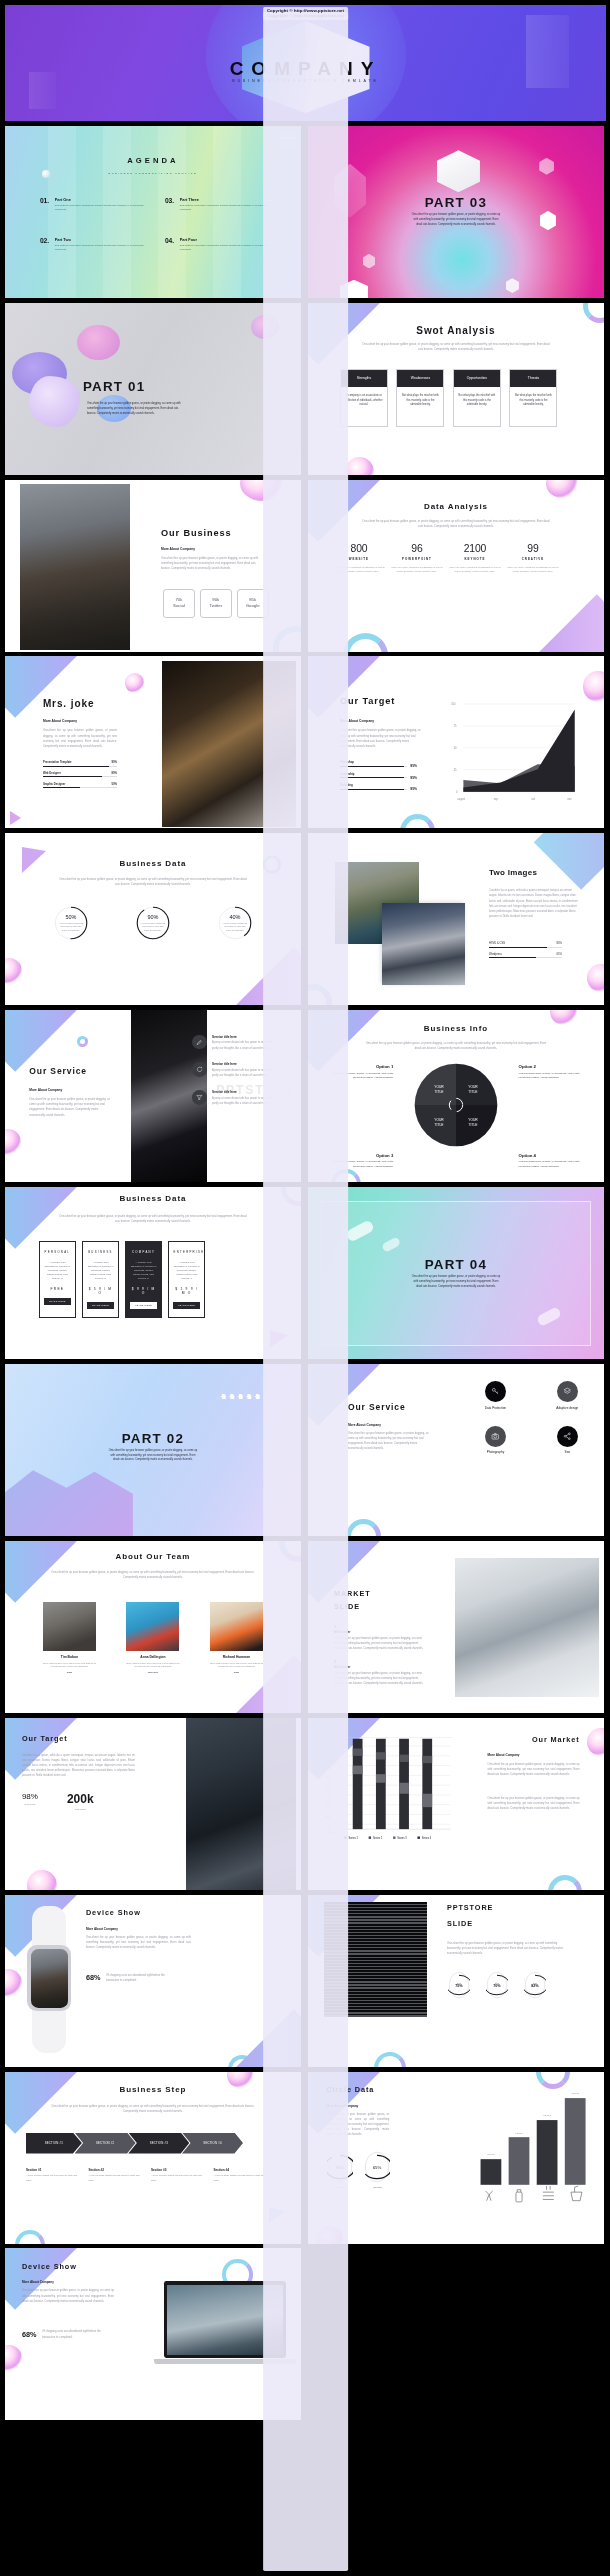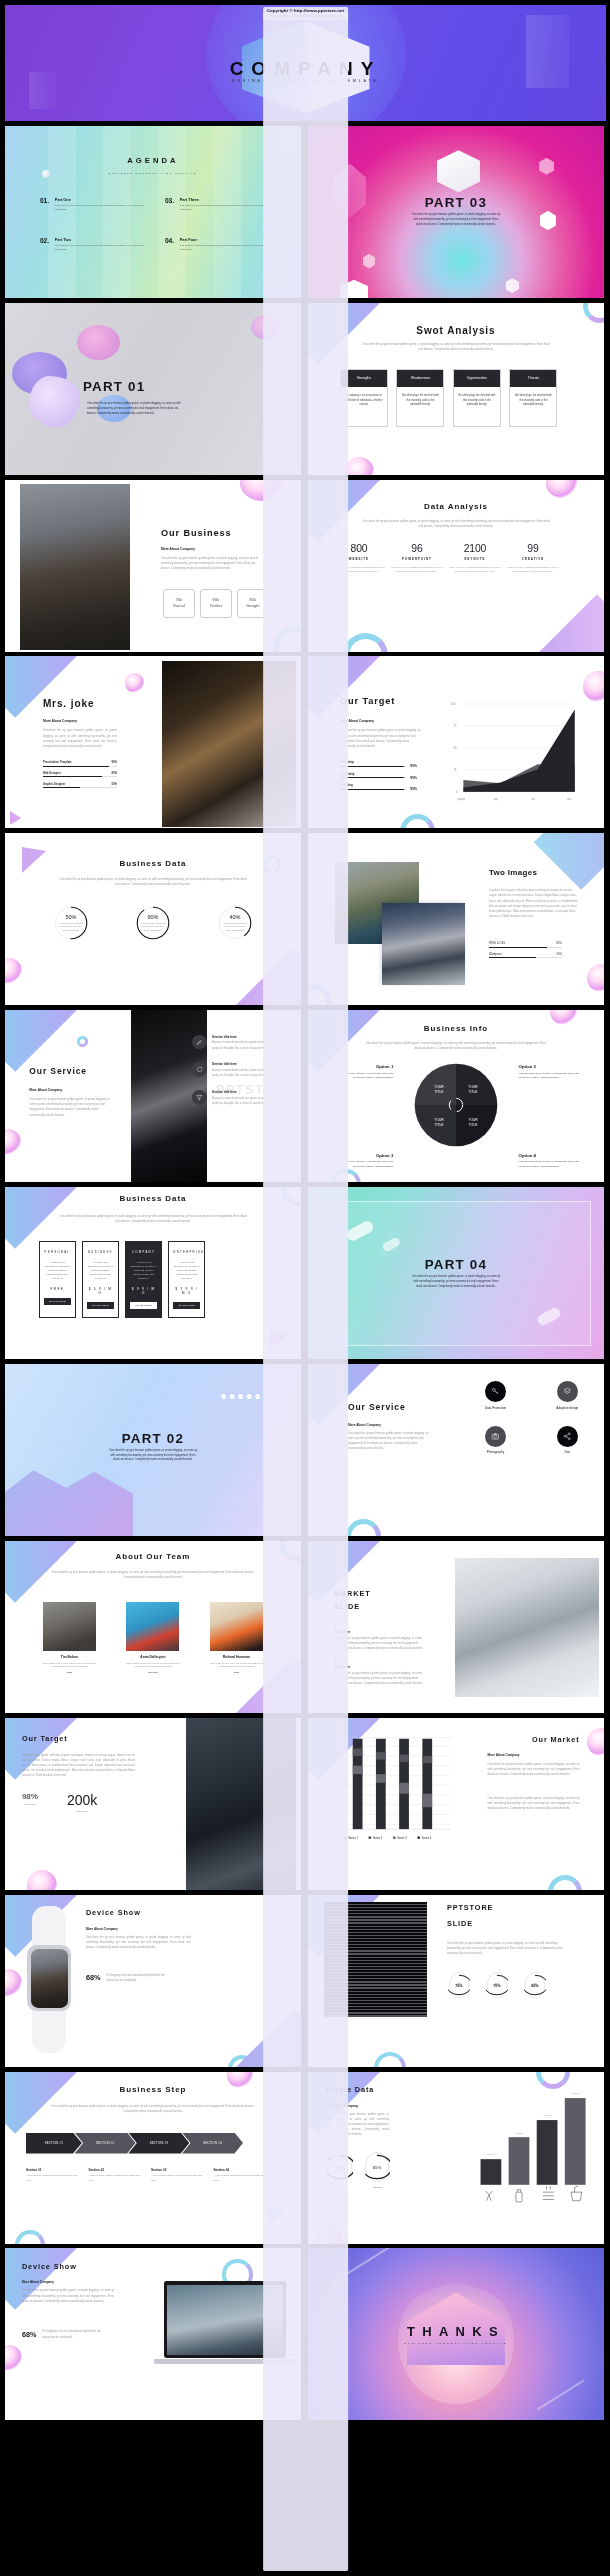--- a/index.html
+++ b/index.html
@@ -708,21 +708,21 @@
       <div class="img-ph man" style="position:absolute;right:4.9px;top:0;width:110px;height:172px"></div>
       <div class="glow" style="left:22px;bottom:-11px;width:30.5px;height:30.5px"></div>
       <div class="s-title" style="position:absolute;left:17px;top:16px;font-size:7.3px">Our Target</div>
       <div class="ltxt" style="position:absolute;left:17px;top:35px;width:113px;text-align:justify">Curabitur lacus quam, vehicula a quam consequat, tempus accumsan augue. lobortis nec mi non accumsan. Donec magna libero, congue vitae luctus sed, sollicitudin id justo. Etiam suscipit lacus metus, in condimentum felis accumsan sed. Integer dignissim eros non lacus iaculis, nec tincidunt lorem pellentesque. Maecenas posuere euismod diam, a vulputate libero posuere et. Nulla tincidunt lorem sed</div>
       <div style="position:absolute;left:17px;top:74px;display:flex;gap:29px">
         <div style="text-align:center">
           <div style="font-size:8px;font-weight:300;color:#16161c">98%</div>
           <div style="font-size:2.2px;color:#8e8e99;margin-top:2.4px">Total Gross</div>
           </div>
         <div style="text-align:center">
-          <div style="font-size:14px;font-weight:400;color:#16161c">200k</div>
+          <div style="font-size:12px;font-weight:700;color:#16161c">200k</div>
           <div style="font-size:2.2px;color:#8e8e99;margin-top:2.4px">Total Gross</div>
           </div>
       </div>
     </div>
 
     <div class="slide">
       <div class="diag-tl"></div>
       <div class="glow" style="right:-11px;top:9.8px;width:28px;height:28px"></div>
       <div class="ring" style="right:22px;bottom:-19.5px;width:34px;height:34px;border-width:5.5px"></div>
       <svg style="position:absolute;left:13.4px;top:12.2px" width="138" height="114" viewBox="0 0 226 186">
@@ -936,28 +936,18 @@
       <div style="position:absolute;left:17px;top:81px;display:flex;gap:5.5px;align-items:center">
         <div style="font-size:7.3px;font-weight:bold;color:#16161c">68%</div>
         <div class="ltxt" style="width:66px">Of shopping carts are abandoned right before the transaction its completed.</div>
         </div>
       <div style="position:absolute;right:14.7px;top:33px;width:122px;height:77px;background:#18181c;border-radius:2.4px;padding:3.1px">
         <div class="img-ph laptopimg" style="width:100%;height:100%"></div>
         </div>
       <div style="position:absolute;right:4.9px;top:111px;width:142px;height:4.9px;background:#c9c9d0;border-radius:0 0 3.1px 3.1px"></div>
     </div>
 
-    <div class="slide thanks part">
-      <div style="position:absolute;left:50%;top:28px;transform:translateX(-50%);width:116px;height:128px;
-                  background:radial-gradient(circle at 50% 60%, rgba(255,255,255,.5), rgba(255,255,255,.12) 70%, rgba(255,255,255,0) 72%);border-radius:50%"></div>
-      <div style="position:absolute;left:50%;top:44px;transform:translateX(-50%);width:98px;height:73px;
-                  background:linear-gradient(170deg,#ffc1d6,#e3a4e0 55%,#b58ae8);clip-path:polygon(50% 0,100% 40%,100% 100%,0 100%,0 40%)"></div>
-      <div style="position:absolute;left:18.3px;top:14.7px;width:73px;height:1.8px;background:rgba(255,255,255,.4);transform:rotate(-32deg)"></div>
-      <div style="position:absolute;right:16px;bottom:24.4px;width:55px;height:1.8px;background:rgba(255,255,255,.35);transform:rotate(-32deg)"></div>
-      <div class="th-title">THANKS</div>
-      <div class="th-sub">BUSINESS PRESENTATION TEMLATE</div>
-    </div>
 
   </div>
 
   <div class="copyright copyright-bottom">Copyright © http://www.pptstore.net</div>
 </div>
 
 
 </body></html>

